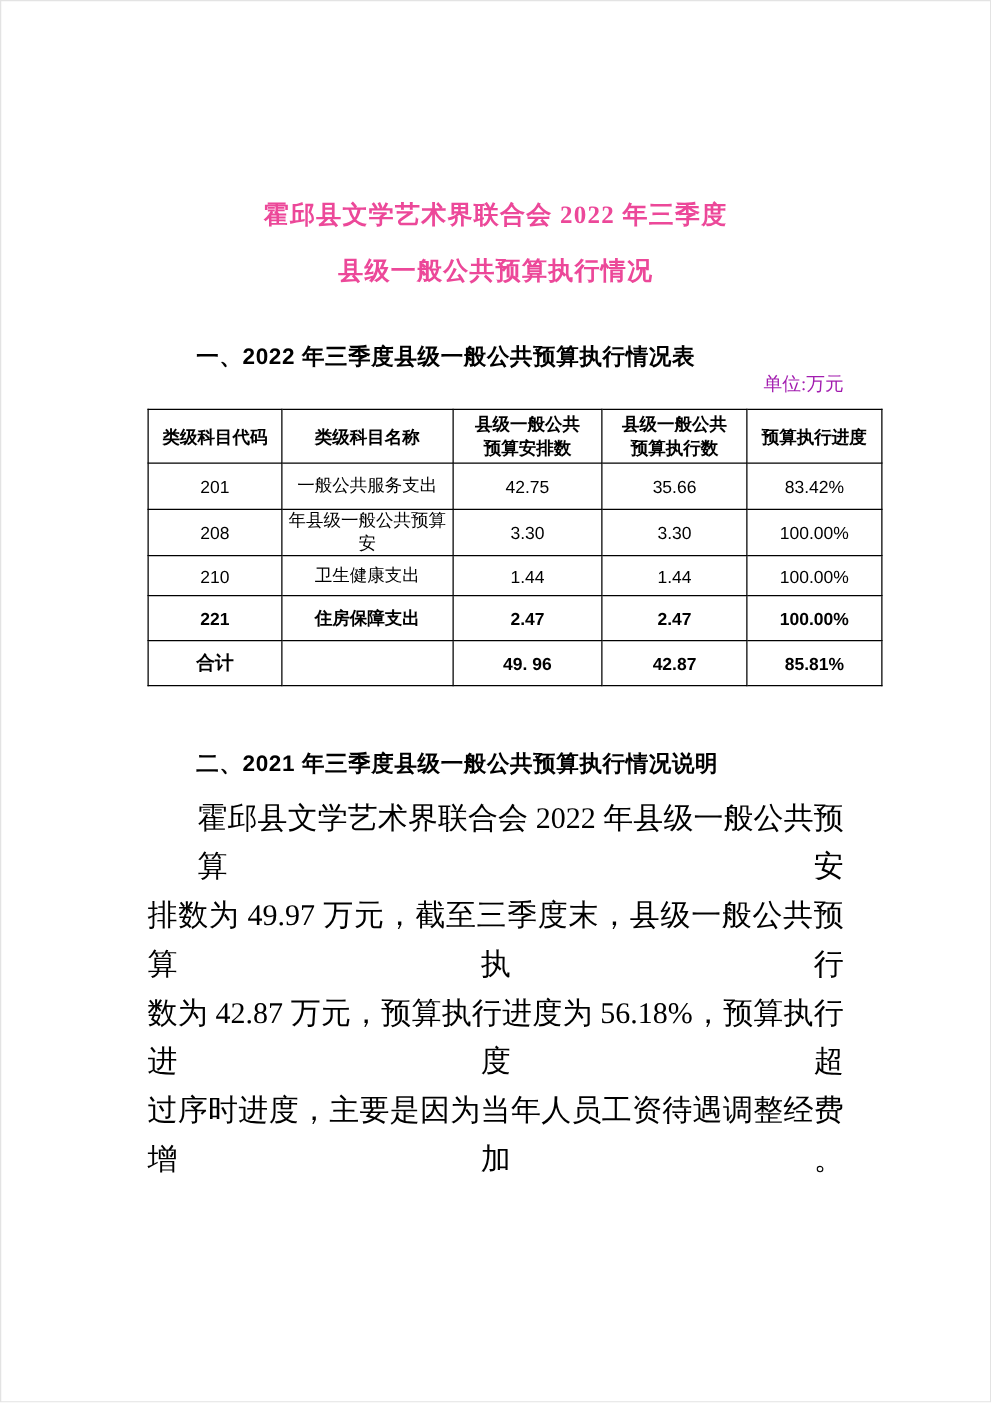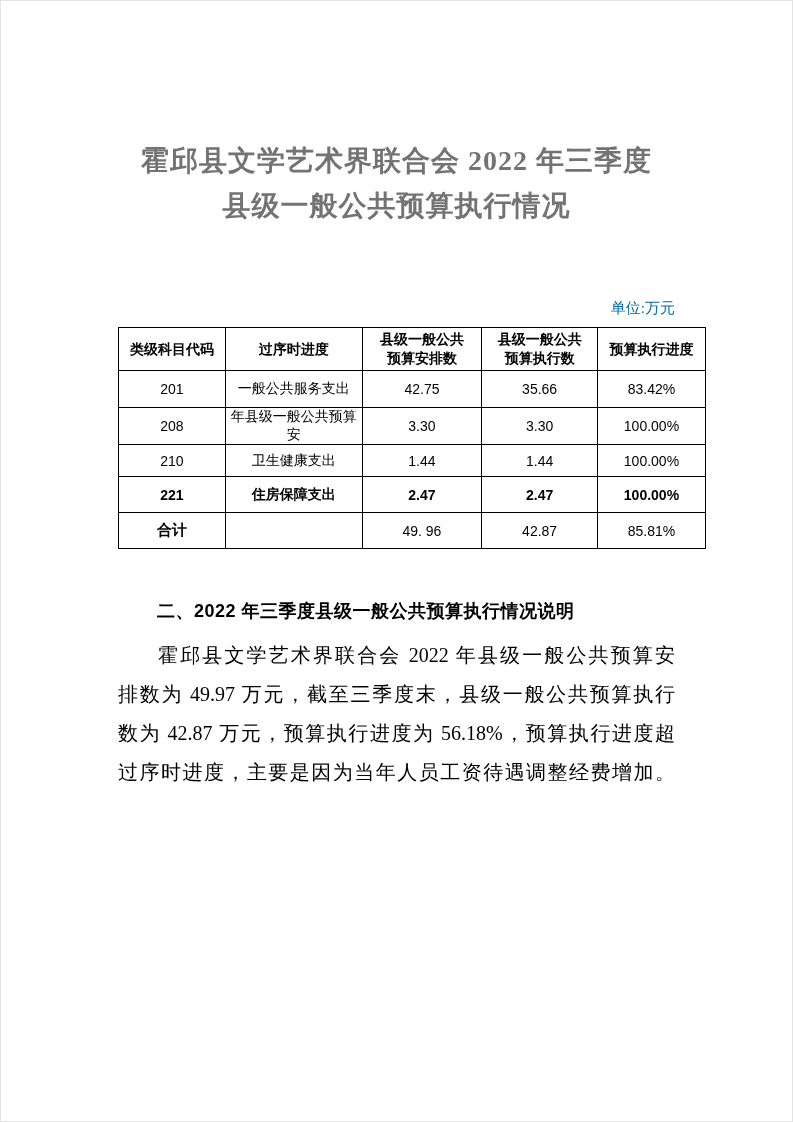--- a/index.html
+++ b/index.html
@@ -10,30 +10,30 @@
     height: 1122px;
     background: #ffffff;
     outline: 1px solid #e3e3e3;
     outline-offset: -1px;
     color: #000000;
     overflow: hidden;
     font-family: "Liberation Serif", serif;
   }
   .doc-title {
     position: absolute;
-    top: 138px;
+    top: 150px;
     left: 118px;
     width: 557px;
     text-align: center;
     font-family: "Liberation Serif", serif;
     font-weight: bold;
-    font-size: 28px;
+    font-size: 20px;
     line-height: 45px;
     letter-spacing: 1px;
-    color: #737373;
+    color: #ec4899;
   }
   .section-heading {
     position: absolute;
     left: 118px;
     width: 580px;
     padding-left: 39px;
     font-family: "Liberation Sans", sans-serif;
     font-weight: bold;
     font-size: 18px;
     line-height: 26px;
@@ -44,21 +44,21 @@
   .heading-2 { top: 598px; }
   .unit-note {
     position: absolute;
     top: 299px;
     left: 118px;
     width: 557px;
     text-align: right;
     font-family: "Liberation Serif", serif;
     font-size: 15px;
     line-height: 19px;
-    color: #0369a1;
+    color: #a21caf;
   }
   table.budget {
     position: absolute;
     top: 327px;
     left: 118px;
     width: 588px;
     border-collapse: collapse;
     table-layout: fixed;
     padding-left: 47px;
   }
@@ -83,34 +83,34 @@
   table.budget tbody tr:nth-child(5) { height: 36px; }
   td.num {
     font-family: "Liberation Sans", sans-serif;
     font-size: 14px;
   }
   td.cname {
     font-family: "Liberation Serif", serif;
     font-size: 14px;
   }
   tr.total-row td {
-    font-weight: normal;
+    font-weight: bold;
   }
   tr.total-row td.tlabel {
     font-family: Liberation Sans, sans-serif;
     font-size: 15px;
     font-weight: bold;
   }
   .narrative {
     position: absolute;
     top: 636px;
     left: 118px;
     width: 557px;
     font-family: "Liberation Serif", serif;
-    font-size: 20px;
+    font-size: 24px;
     line-height: 39px;
     color: #000;
   }
   .narrative .para-line {
     text-align: justify;
     text-align-last: justify;
   }
   .narrative .para-line.indent {
     padding-left: 40px;
   }
@@ -118,35 +118,36 @@
 </head>
 <body>
 
 <div class="page">
 
   <div class="doc-title">
     <div>霍邱县文学艺术界联合会 2022 年三季度</div>
     <div>县级一般公共预算执行情况</div>
   </div>
 
+  <div class="section-heading heading-1">一、2022 年三季度县级一般公共预算执行情况表</div>
 
   <div class="unit-note">单位:万元</div>
 
   <table class="budget">
     <colgroup>
       <col style="width:18.2%">
       <col style="width:23.3%">
       <col style="width:20.4%">
       <col style="width:19.7%">
       <col style="width:18.4%">
     </colgroup>
     <thead>
       <tr>
         <th>类级科目代码</th>
-        <th>过序时进度</th>
+        <th>类级科目名称</th>
         <th>
           <div>县级一般公共</div>
           <div>预算安排数</div>
         </th>
         <th>
           <div>县级一般公共</div>
           <div>预算执行数</div>
         </th>
         <th>预算执行进度</th>
       </tr>
@@ -183,21 +184,21 @@
       <tr class="total-row">
         <td class="tlabel">合计</td>
         <td class="cname"></td>
         <td class="num">49. 96</td>
         <td class="num">42.87</td>
         <td class="num">85.81%</td>
       </tr>
     </tbody>
   </table>
 
-  <div class="section-heading heading-2">二、2022 年三季度县级一般公共预算执行情况说明</div>
+  <div class="section-heading heading-2">二、2021 年三季度县级一般公共预算执行情况说明</div>
 
   <div class="narrative">
     <div class="para-line indent">霍邱县文学艺术界联合会 2022 年县级一般公共预算安</div>
     <div class="para-line">排数为 49.97 万元，截至三季度末，县级一般公共预算执行</div>
     <div class="para-line">数为 42.87 万元，预算执行进度为 56.18%，预算执行进度超</div>
     <div class="para-line">过序时进度，主要是因为当年人员工资待遇调整经费增加。</div>
   </div>
 
 </div>
 

